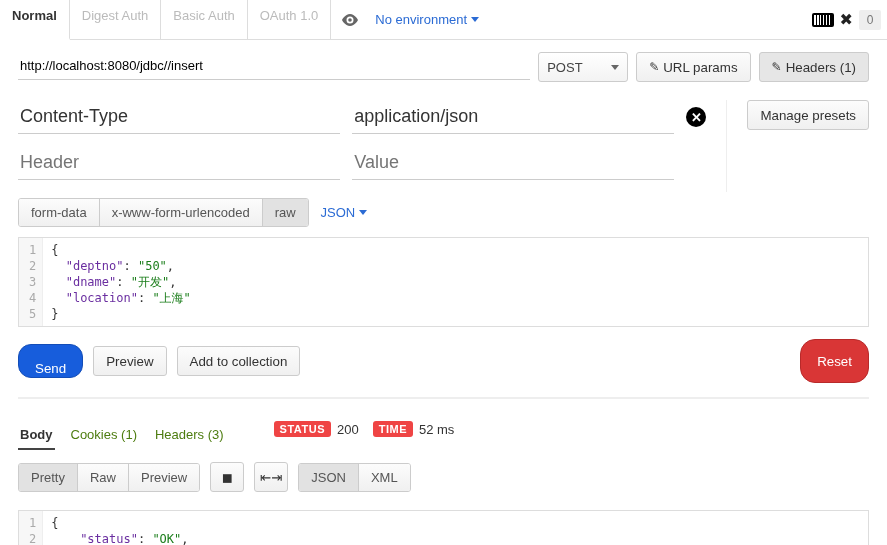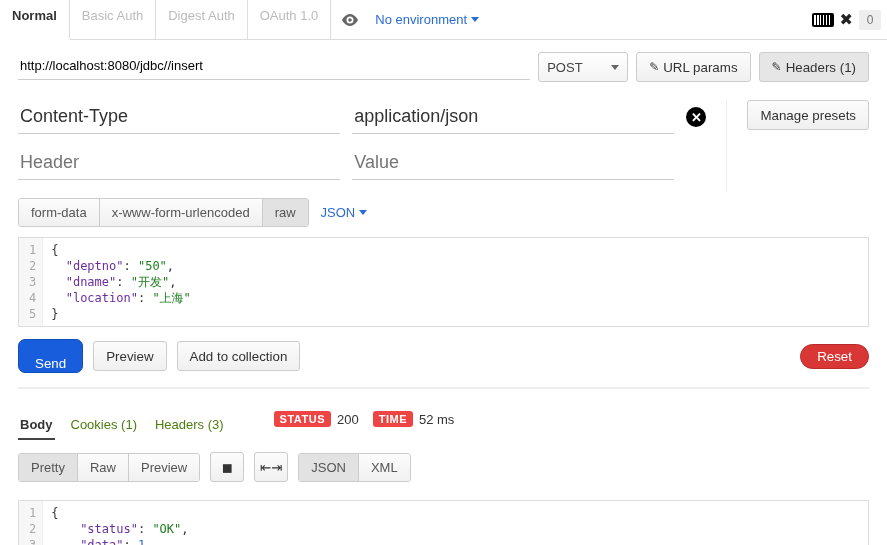--- a/index.html
+++ b/index.html
@@ -42,39 +42,39 @@
   .raw-type { color: #2b6bd4; display: inline-flex; align-items: center; cursor: pointer; }
 
   .code-editor { border: 1px solid #ddd; margin-top: 10px; display: flex; font-family: Consolas, Monaco, monospace; font-size: 12px; line-height: 16px; background: #fff; min-height: 90px; }
   .gutter { background: #f7f7f7; color: #aaa; text-align: right; padding: 4px 6px 4px 10px; border-right: 1px solid #eee; user-select: none; }
   .code { padding: 4px 8px; white-space: pre; }
   .code .k { color: #6a2ea0; }
   .code .s { color: #1a7d1a; }
   .code .n { color: #2b6bd4; }
 
   .action-row { display: flex; align-items: center; gap: 10px; margin-top: 12px; padding-bottom: 14px; border-bottom: 2px solid #eee; }
-  .btn-primary { background: #175ddc; color: #fff; border: 1px solid #134db7; height: 30px; padding: 16px 16px; border-radius: 7px; cursor: pointer; font-weight: 500; }
-  .btn-danger { background: #d93636; color: #fff; border: 1px solid #b82a2a; height: 25px; padding: 0 16px; border-radius: 15px; cursor: pointer; }
+  .btn-primary { background: #175ddc; color: #fff; border: 1px solid #134db7; height: 30px; padding: 16px 16px; border-radius: 13px; cursor: pointer; font-weight: 500; }
+  .btn-danger { background: #d93636; color: #fff; border: 1px solid #b82a2a; height: 44px; padding: 0 16px; border-radius: 15px; cursor: pointer; }
 
   .resp-tabs { display: flex; align-items: flex-start; gap: 14px; padding: 10px 3px 0 18px; }
   .resp-tab { color: #4d7c0f; padding: 6px 2px; border-bottom: 2px solid transparent; cursor: pointer; }
   .resp-tab.active { color: #333; font-weight: bold; border-bottom-color: #444; }
   .status-pill { display: inline-flex; align-items: center; gap: 6px; }
   .pill { background: #ef4444; color: #fff; font-size: 11px; font-weight: bold; padding: 2px 6px; border-radius: 3px; letter-spacing: 0.5px; }
 
   .resp-toolbar { display: flex; align-items: center; gap: 10px; padding: 12px 18px 0 18px; }
 </style>
 </head>
 <body>
 
 <div class="topbar">
   <div class="topbar-tabs">
     <div class="topbar-tab active">Normal</div>
+    <div class="topbar-tab">Digest Auth</div>
     <div class="topbar-tab">Basic Auth</div>
-    <div class="topbar-tab">Digest Auth</div>
     <div class="topbar-tab">OAuth 1.0</div>
   </div>
   <div class="eye-wrap">
     <svg width="18" height="12" viewBox="0 0 18 12">
         <path d="M9 0C4 0 1 6 1 6s3 6 8 6 8-6 8-6-3-6-8-6zm0 9.5A3.5 3.5 0 1 1 9 2.5a3.5 3.5 0 0 1 0 7z" fill="#666"></path>
         <circle cx="9" cy="6" r="1.8" fill="#666"></circle>
       </svg>
   </div>
   <div class="env-select">
     <span>No environment</span>

